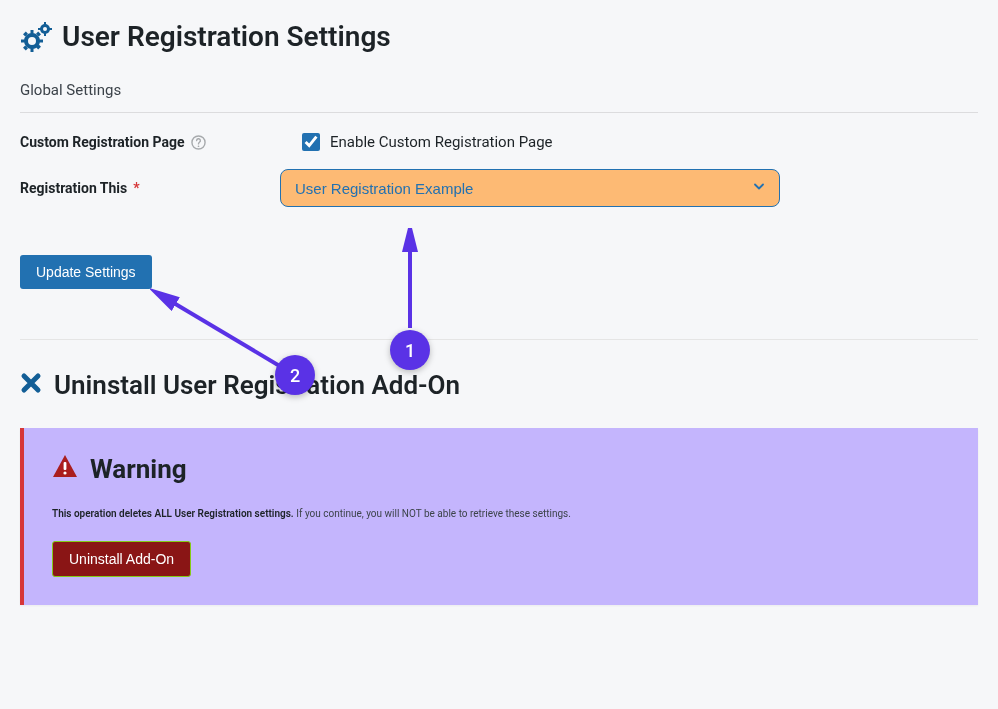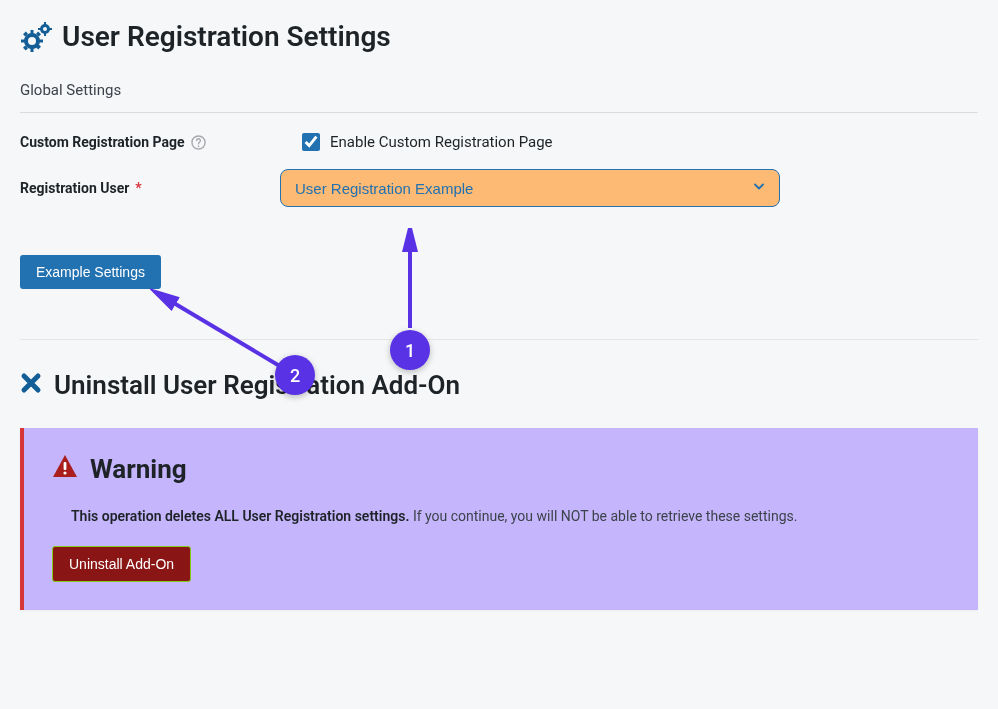--- a/index.html
+++ b/index.html
@@ -109,21 +109,21 @@
   .warning-heading {
     font-size: 26px;
     font-weight: 700;
     display: flex;
     align-items: center;
     gap: 12px;
     color: #1d2327;
     margin-bottom: 24px;
   }
   .warning-heading .tri-icon { color:#aa1e1e; }
-  .warning-text { font-size: 14px; color:#3c434a; margin-bottom: 22px; margin-left: 19px; }
+  .warning-text { font-size: 10px; color:#3c434a; margin-bottom: 22px; }
   .warning-text .bold { font-weight: 600; color:#1d2327; }
   .btn-danger {
     background: #8a1515;
     color: #fff;
     border: 1px solid #84cc16;
     border-radius: 3px;
     font-size: 14px;
     padding: 9px 16px;
     cursor: pointer;
   }
@@ -190,36 +190,36 @@
     </span>
   </div>
   <label class="checkbox-wrap">
     <input type="checkbox" checked="" style="">
     <span>Enable Custom Registration Page</span>
   </label>
 </div>
 
 <div class="form-row">
   <div class="form-label">
-    <span>Registration User</span>
+    <span>Registration This</span>
     <span class="req">*</span>
   </div>
   <div class="select-wrap">
     <select>
       <option>User Registration Example</option>
     </select>
     <span class="chevron">
       <svg width="14" height="14" viewBox="0 0 14 14">
           <path d="M3 5l4 4 4-4" fill="none" stroke="#2271b1" stroke-width="1.8" stroke-linecap="round" stroke-linejoin="round"></path>
         </svg>
     </span>
   </div>
 </div>
 
-<button class="btn-primary">Example Settings</button>
+<button class="btn-primary">Update Settings</button>
 
 <div class="divider"></div>
 
 
 <h2 class="uninstall-title">
   <span class="x-icon">
     <svg width="22" height="22" viewBox="0 0 22 22">
         <path d="M4 4l14 14M18 4L4 18" stroke="#135e96" stroke-width="5" stroke-linecap="round"></path>
       </svg>
   </span>

